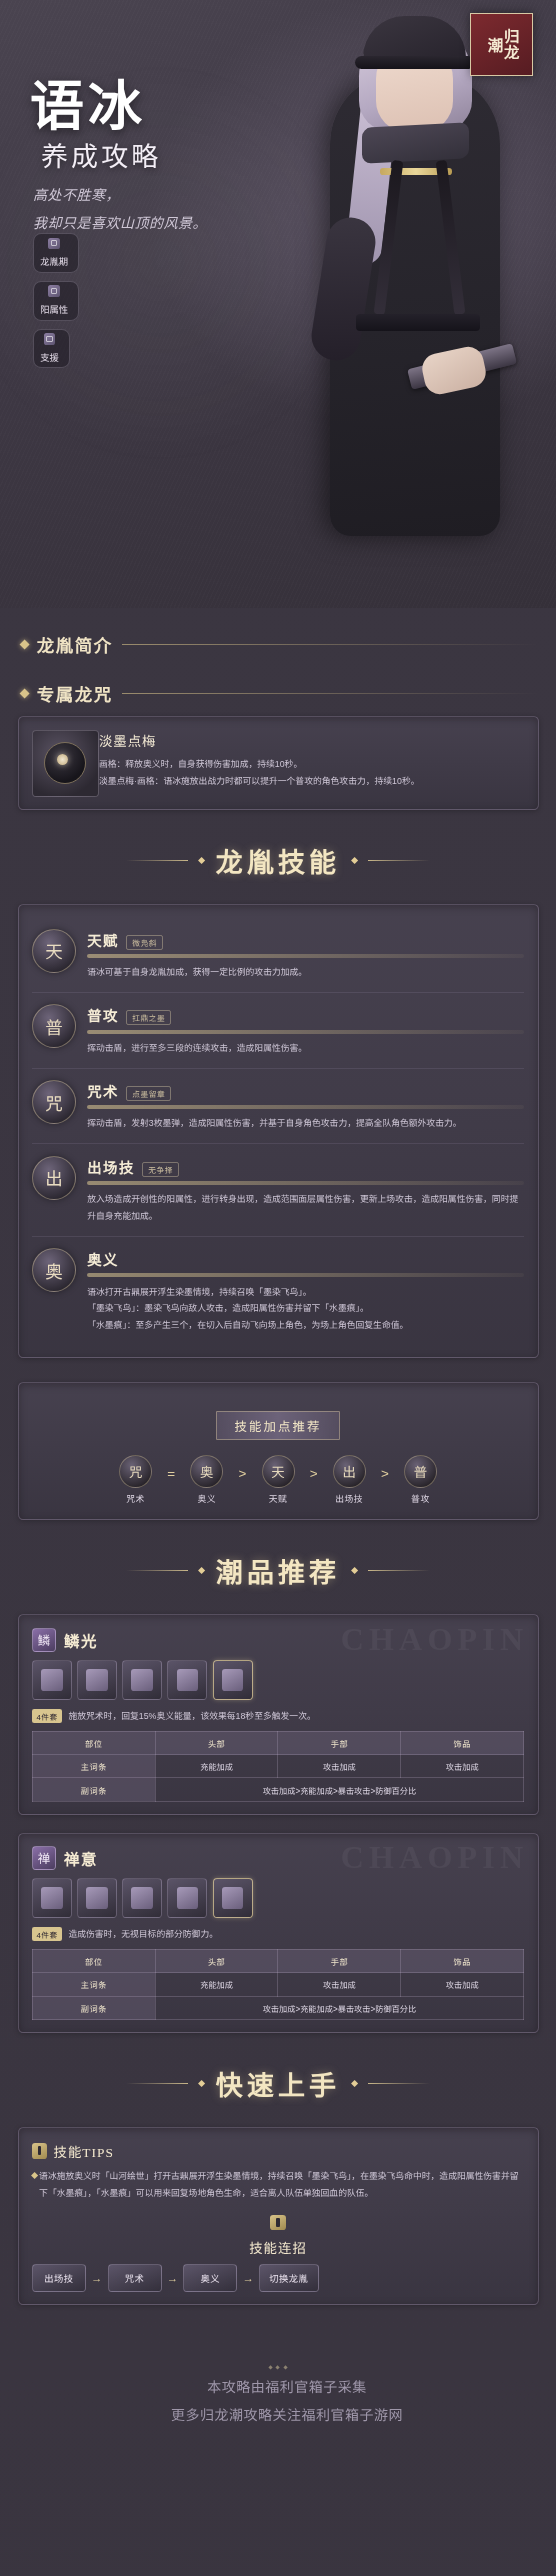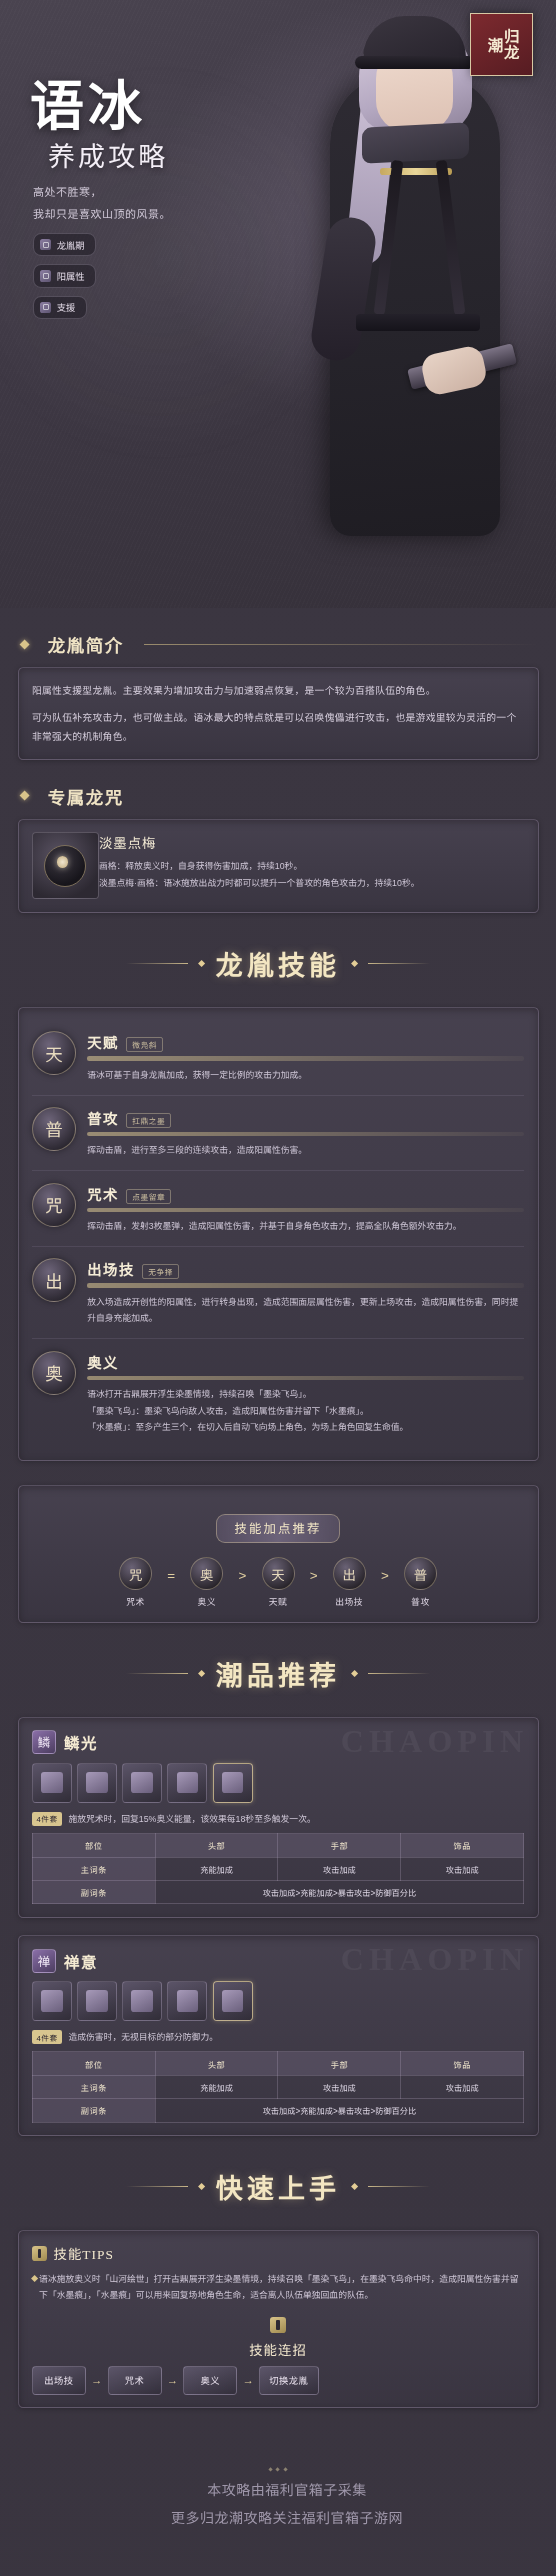--- a/index.html
+++ b/index.html
@@ -54,41 +54,41 @@
     height:49px;
   }
   .hero-title {
     position:absolute; left:30px; top:62px;
     font-family:"Liberation Serif", serif;
     font-size:54px; font-weight:bold; color:#ffffff;
     letter-spacing:4.1px;
     text-shadow: 0 3.1px 9.3px rgba(0,0,0,.5);
   }
   .hero-sub {
-    position:absolute; left:48px; top:135px;
+    position:absolute; left:41px; top:135px;
     font-family:"Liberation Serif", serif;
     font-size:27px; color:#f3eef6; letter-spacing:3.1px;
     text-shadow: 0 2.1px 6.2px rgba(0,0,0,.45);
   }
   .hero-desc {
     position:absolute; left:33px; top:181px;
-    font-size:11px; line-height:2; color:#cfc7d6; letter-spacing:0.5px;
+    font-size:14px; line-height:2; color:#cfc7d6; letter-spacing:0.5px;font-style:italic;
   }
   .hero-tags {
     position:absolute; left:33px; top:233px;
     display:flex; flex-direction:column; gap:8.2px;
   }
   .tag {
     display:flex; align-items:center; gap:5.2px;
     background: rgba(30,26,34,.55);
     border:0.5px solid rgba(200,190,210,.25);
     border-radius:8.2px;
     padding:3.6px 10.3px 3.6px 6.2px;
     width:max-content;
-    font-size:9.3px; color:#e4dce9;
+    font-size:9.3px; color:#e4dce9;flex-direction:column;
   }
   .tag-ico {
     width:11.3px; height:11.3px; border-radius:2.6px;
     background: linear-gradient(140deg,#8d7fa3,#5d5470);
     display:inline-block;
     position:relative;
   }
   .tag-ico::after{
     content:""; position:absolute; inset:2.6px;
     border:1px solid rgba(255,255,255,.6); border-radius:1px;
@@ -165,21 +165,21 @@
   }
   .ca-gold {
     position:absolute; left:127px; top:173px; width:72px; height:7.2px;
     background: linear-gradient(90deg,#c6a85f,#e9d79a,#b99c53);
     border-radius:3.1px;
   }
 
   
   .section { padding: 0 17.5px; margin-top: 24px; }
   .sec-head {
-    display:flex; align-items:center; gap:20px;
+    display:flex; align-items:center; gap:9px;
     margin-bottom:10.3px; padding-left:3.1px;text-align:center;
   }
   .sec-diamond {
     width:7.2px; height:7.2px; background:#d9c48a; transform:rotate(45deg);
     box-shadow:0 0 5.2px rgba(217,196,138,.7);
   }
   .sec-title {
     font-family:"Liberation Serif", serif;
     font-size:17.5px; font-weight:bold; color:#efe3c4; letter-spacing:1.5px;
   }
@@ -269,21 +269,21 @@
     height:4.1px;border-radius:2.1px;margin:4.1px 0 6.2px;
     background: linear-gradient(90deg, rgba(225,205,150,.55), rgba(225,205,150,.05));
   }
   .skill-desc{font-size:8.8px;line-height:1.9;color:#cec6d6;}
 
   
   .reco-head {
     text-align:center;margin:15.5px 0 9.3px;
   }
   .reco-pill{
-    display:inline-block;padding:4.6px 17.5px;border-radius:9px;
+    display:inline-block;padding:4.6px 17.5px;border-radius:1px;
     background: linear-gradient(90deg, rgba(120,108,135,.35), rgba(150,136,168,.5), rgba(120,108,135,.35));
     border:0.5px solid rgba(215,198,160,.45);
     font-size:12.4px;color:#f2e6c6;letter-spacing:2.1px;font-family:"Liberation Serif",serif;
   }
   .reco-row{
     display:flex;align-items:center;justify-content:center;gap:7.2px;flex-wrap:wrap;
     padding:5.2px 0 2.1px;
   }
   .reco-item{display:flex;flex-direction:column;align-items:center;gap:4.1px;width:49px;}
   .reco-ico{
@@ -434,24 +434,20 @@
         <span>支援</span>
       </div>
     </div>
   </div>
 
   <div class="section">
     <div class="sec-head">
       <span class="sec-diamond"></span>
       <span class="sec-title">龙胤简介</span>
       <span class="sec-rule"></span>
-    </div>
-    <div class="card">
-      <p class="p">阳属性支援型龙胤。主要效果为增加攻击力与加速弱点恢复，是一个较为百搭队伍的角色。</p>
-      <p class="p">可为队伍补充攻击力，也可做主战。语冰最大的特点就是可以召唤傀儡进行攻击，也是游戏里较为灵活的一个非常强大的机制角色。</p>
     </div>
   </div>
 
   <div class="section">
     <div class="sec-head">
       <span class="sec-diamond"></span>
       <span class="sec-title">专属龙咒</span>
       <span class="sec-rule"></span>
     </div>
     <div class="card">

